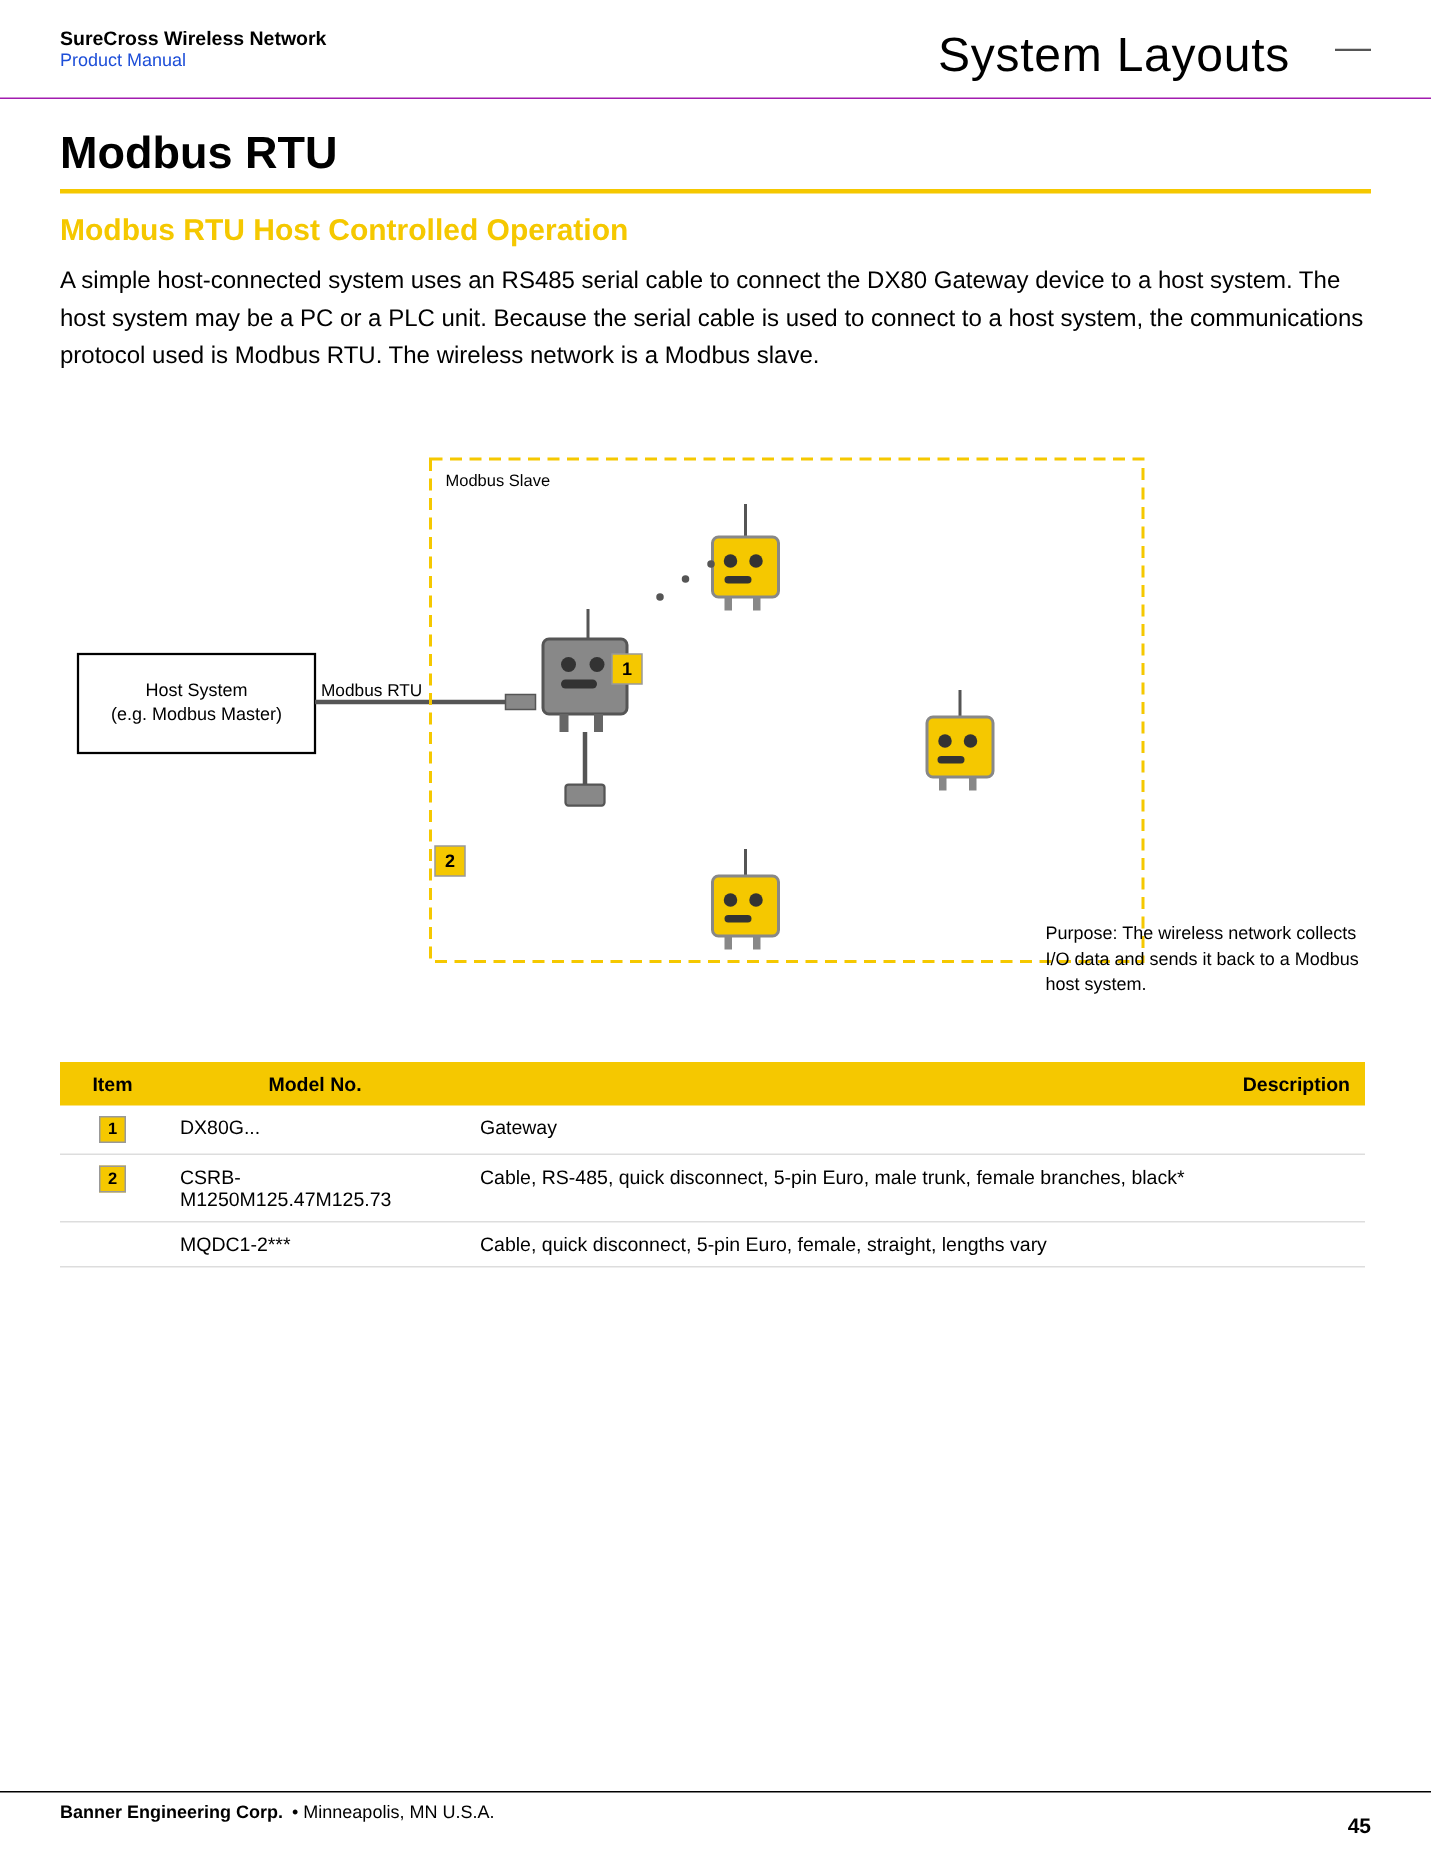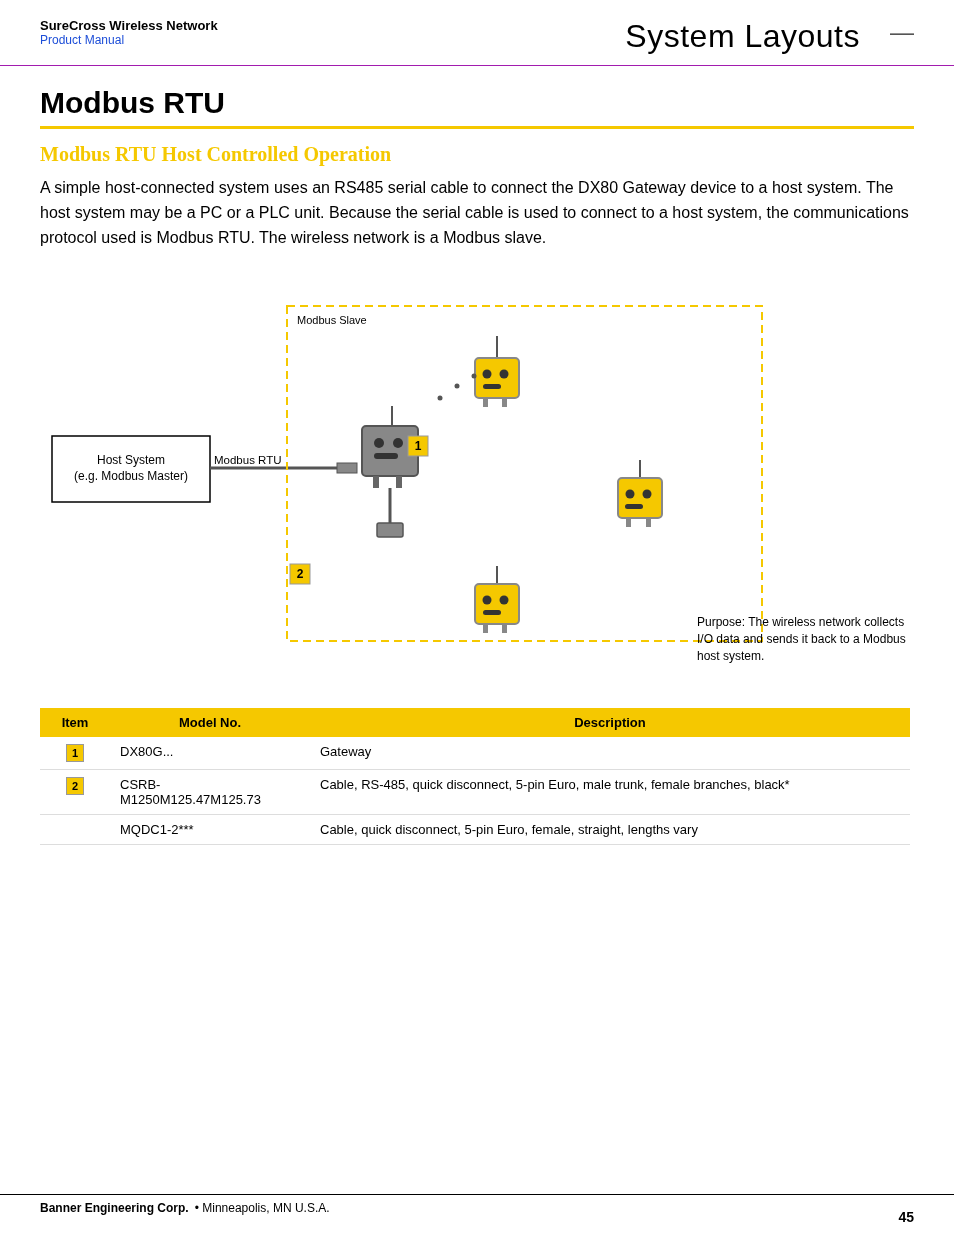--- a/index.html
+++ b/index.html
@@ -70,21 +70,20 @@
       padding-bottom: 6px;
       border-bottom: 3px solid #f5c800;
     }
 
     
     .section-title {
       font-size: 20px;
       font-weight: bold;
       color: #f5c800;
       margin: 14px 0 10px 0;
-      font-family: Liberation Serif, serif;
     }
 
     
     .body-text {
       font-size: 16px;
       line-height: 1.55;
       color: #000;
       margin-bottom: 18px;
       max-width: 870px;
     }
@@ -122,21 +121,21 @@
       border-collapse: collapse;
       margin-top: 10px;
       font-size: 13px;
     }
     .parts-table thead tr {
       background: #f5c800;
     }
     .parts-table thead th {
       padding: 7px 10px;
       font-weight: bold;
-      text-align: center;
+      text-align: right;
       font-size: 13px;
       border: none;
     }
     .parts-table thead th:first-child {
       width: 70px;
       text-align: center;
     }
     .parts-table thead th:nth-child(2) {
       width: 200px;
       text-align: center;

